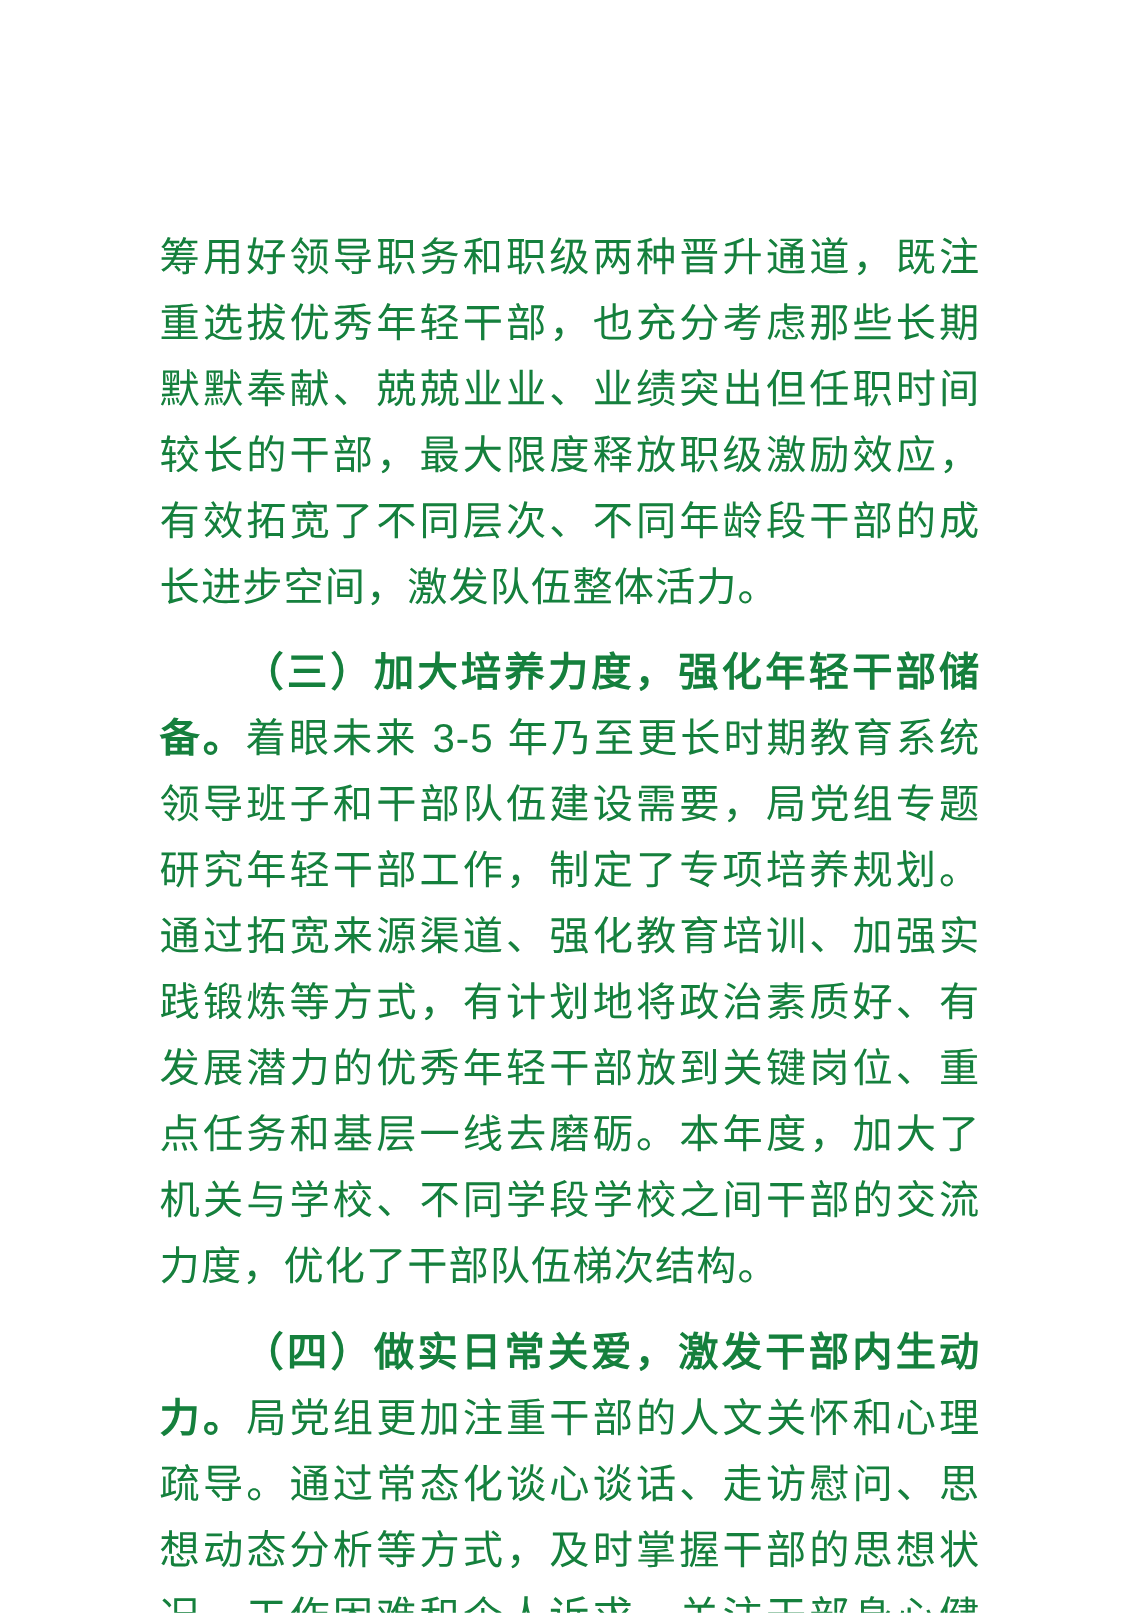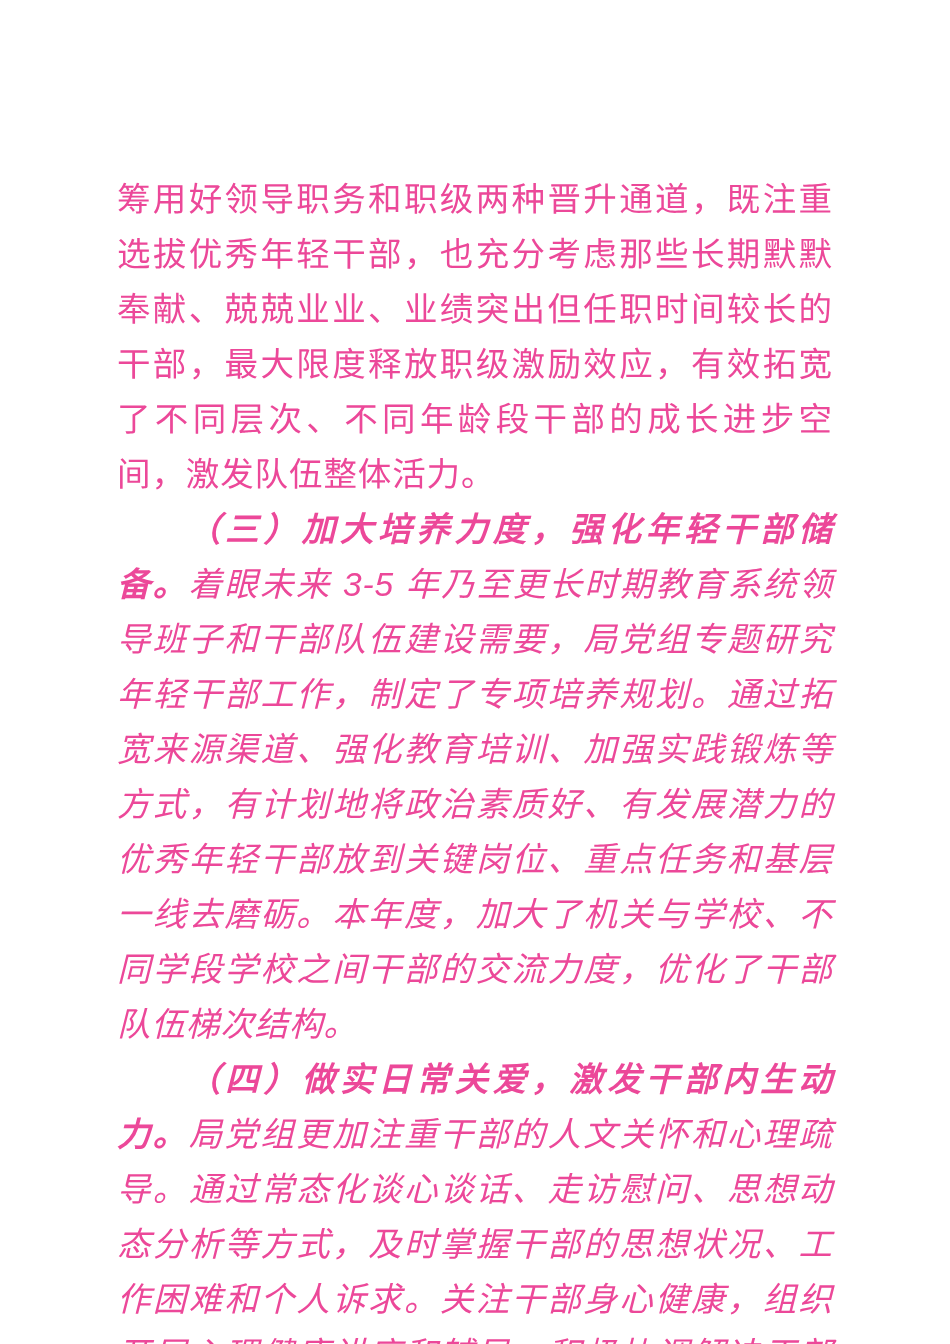--- a/index.html
+++ b/index.html
@@ -25,36 +25,35 @@
   }
 
   .page-body {
     position: absolute;
     left: 117px;
     top: 172px;
     width: 716px;
   }
 
   p.para {
-    margin: 0;
+    margin: 16px;
     padding: 0;
     font-size: 33.5px;
     line-height: 55px;
     letter-spacing: 0.9px;
     text-align: justify;
     text-justify: inter-ideograph;
     text-align-last: left;
     word-break: break-all;
     white-space: normal;
-    color: #ec4899;
+    color: #15803d;
   }
 
   p.para.indented {
     text-indent: 70px;
-    font-style: italic;
   }
 
   .lead {
     font-weight: bold;
     letter-spacing: 0.9px;
   }
 </style>
 </head>
 <body>
 

